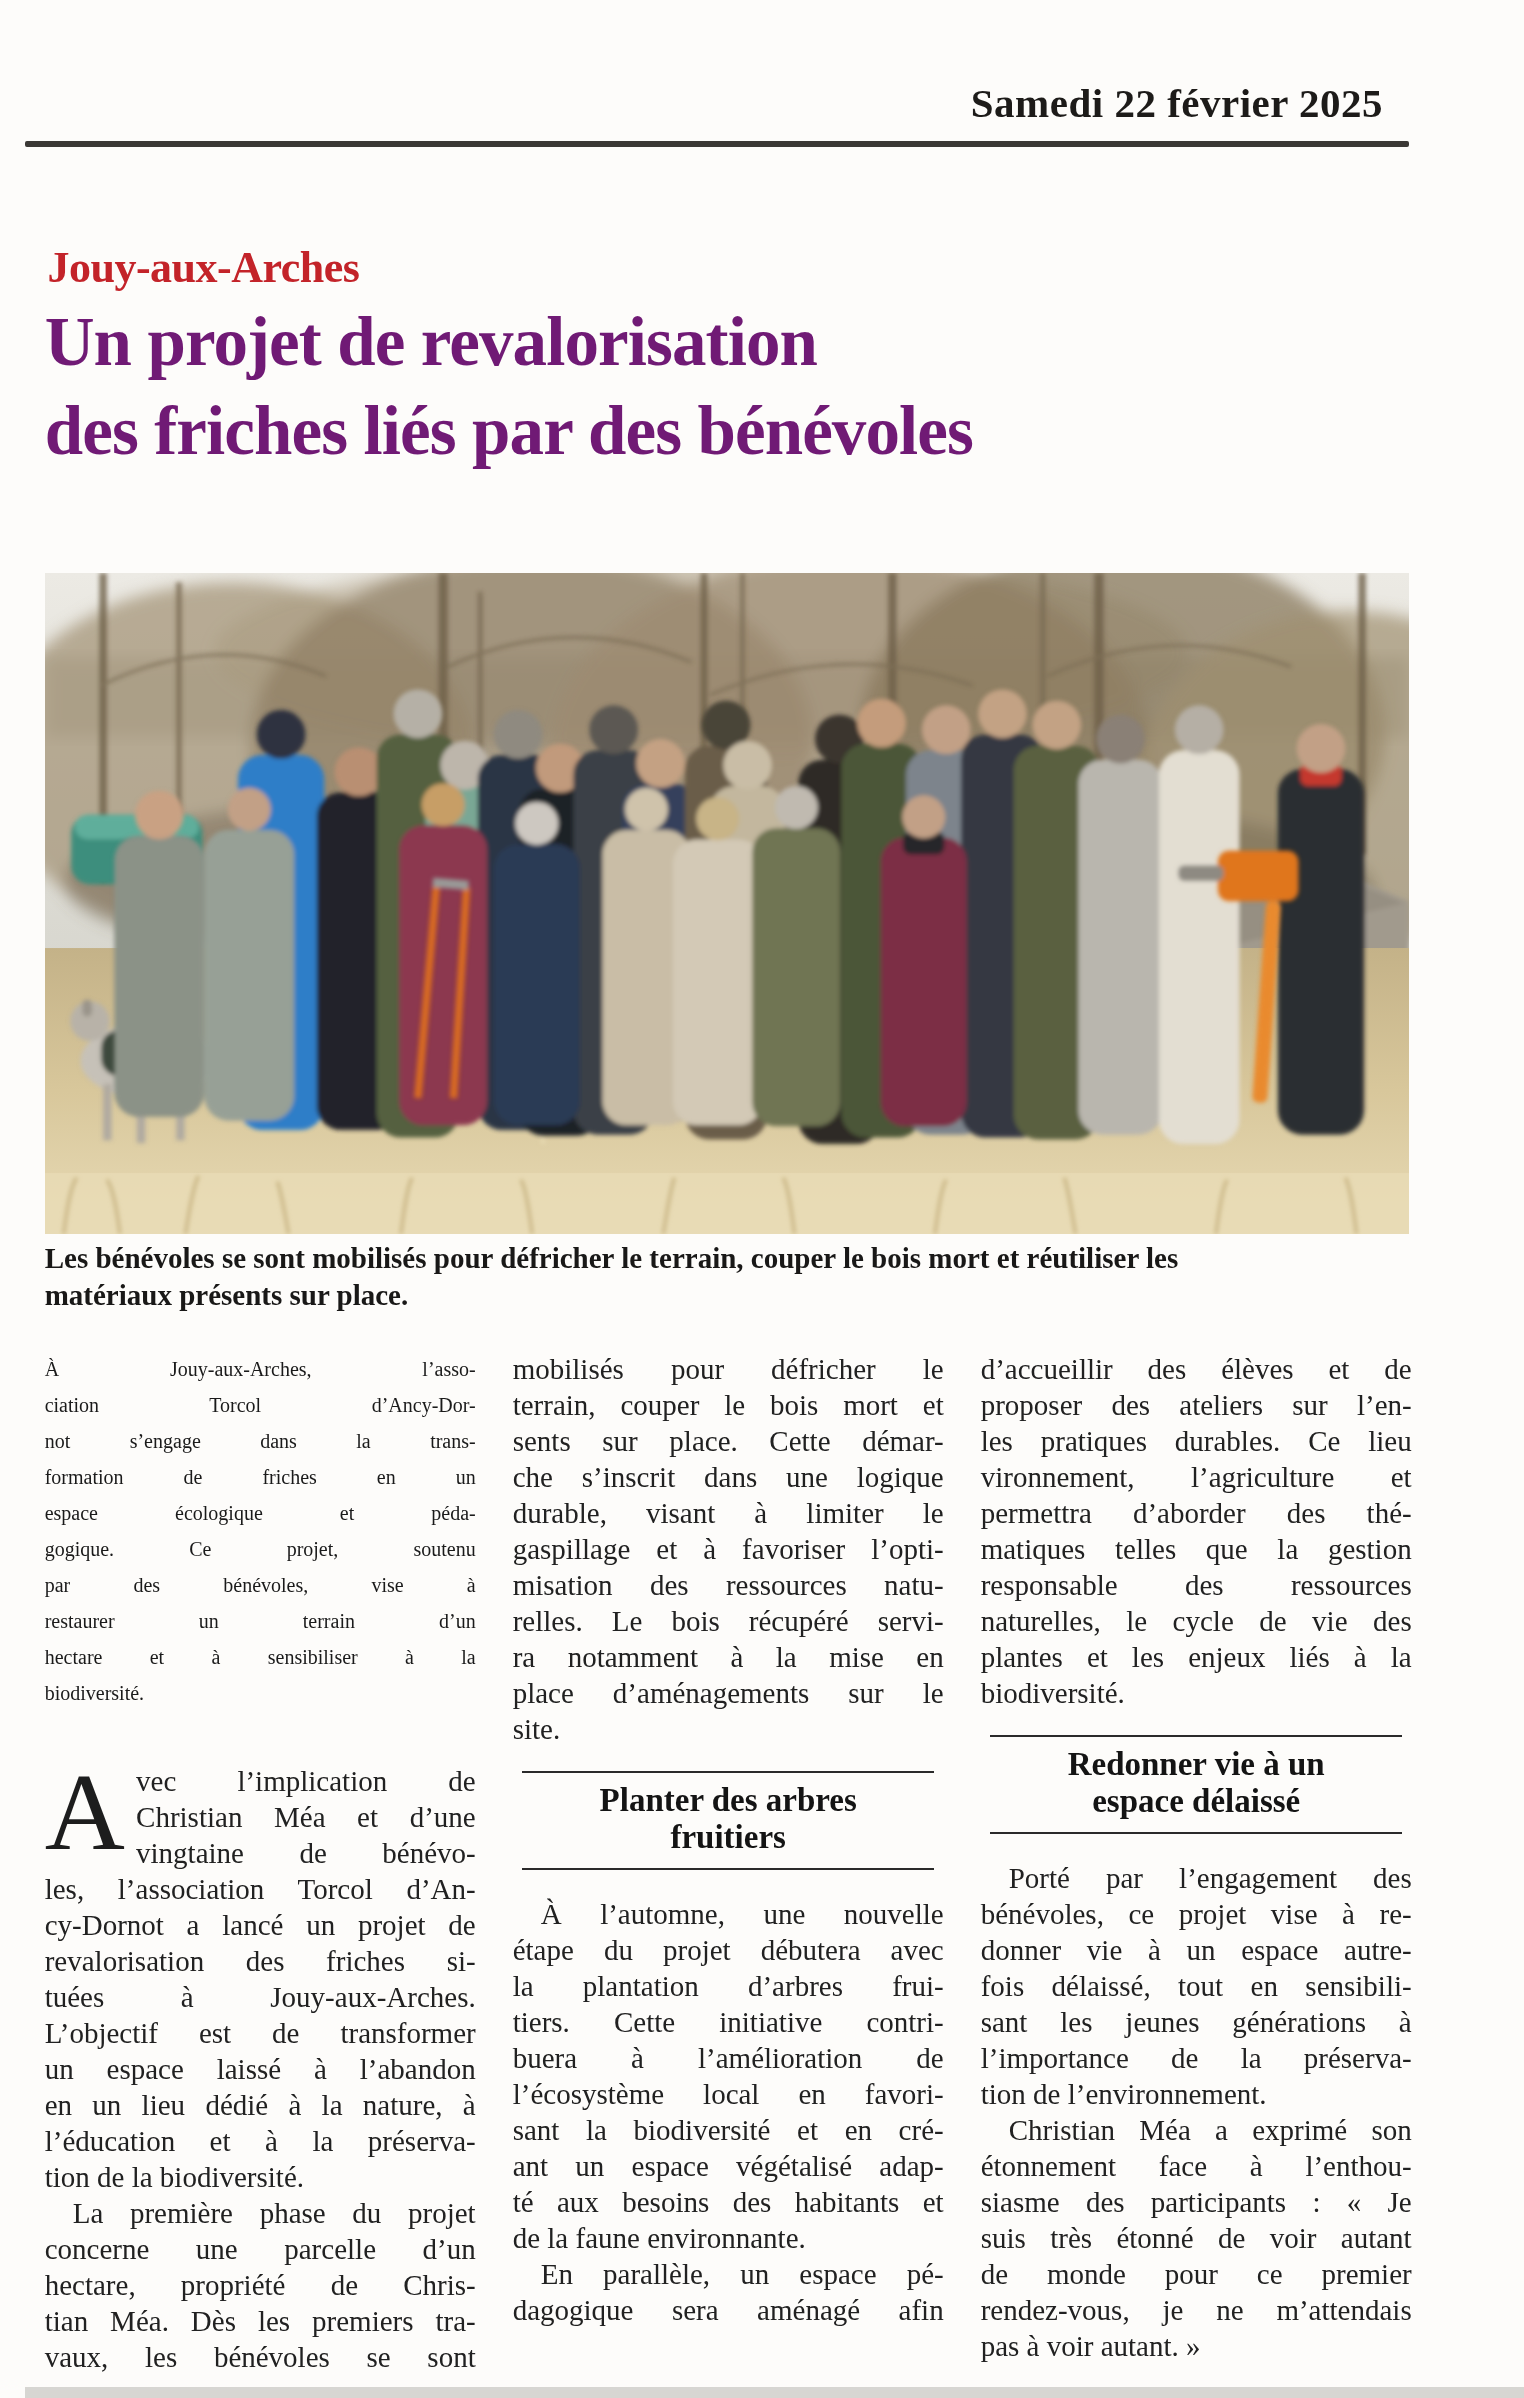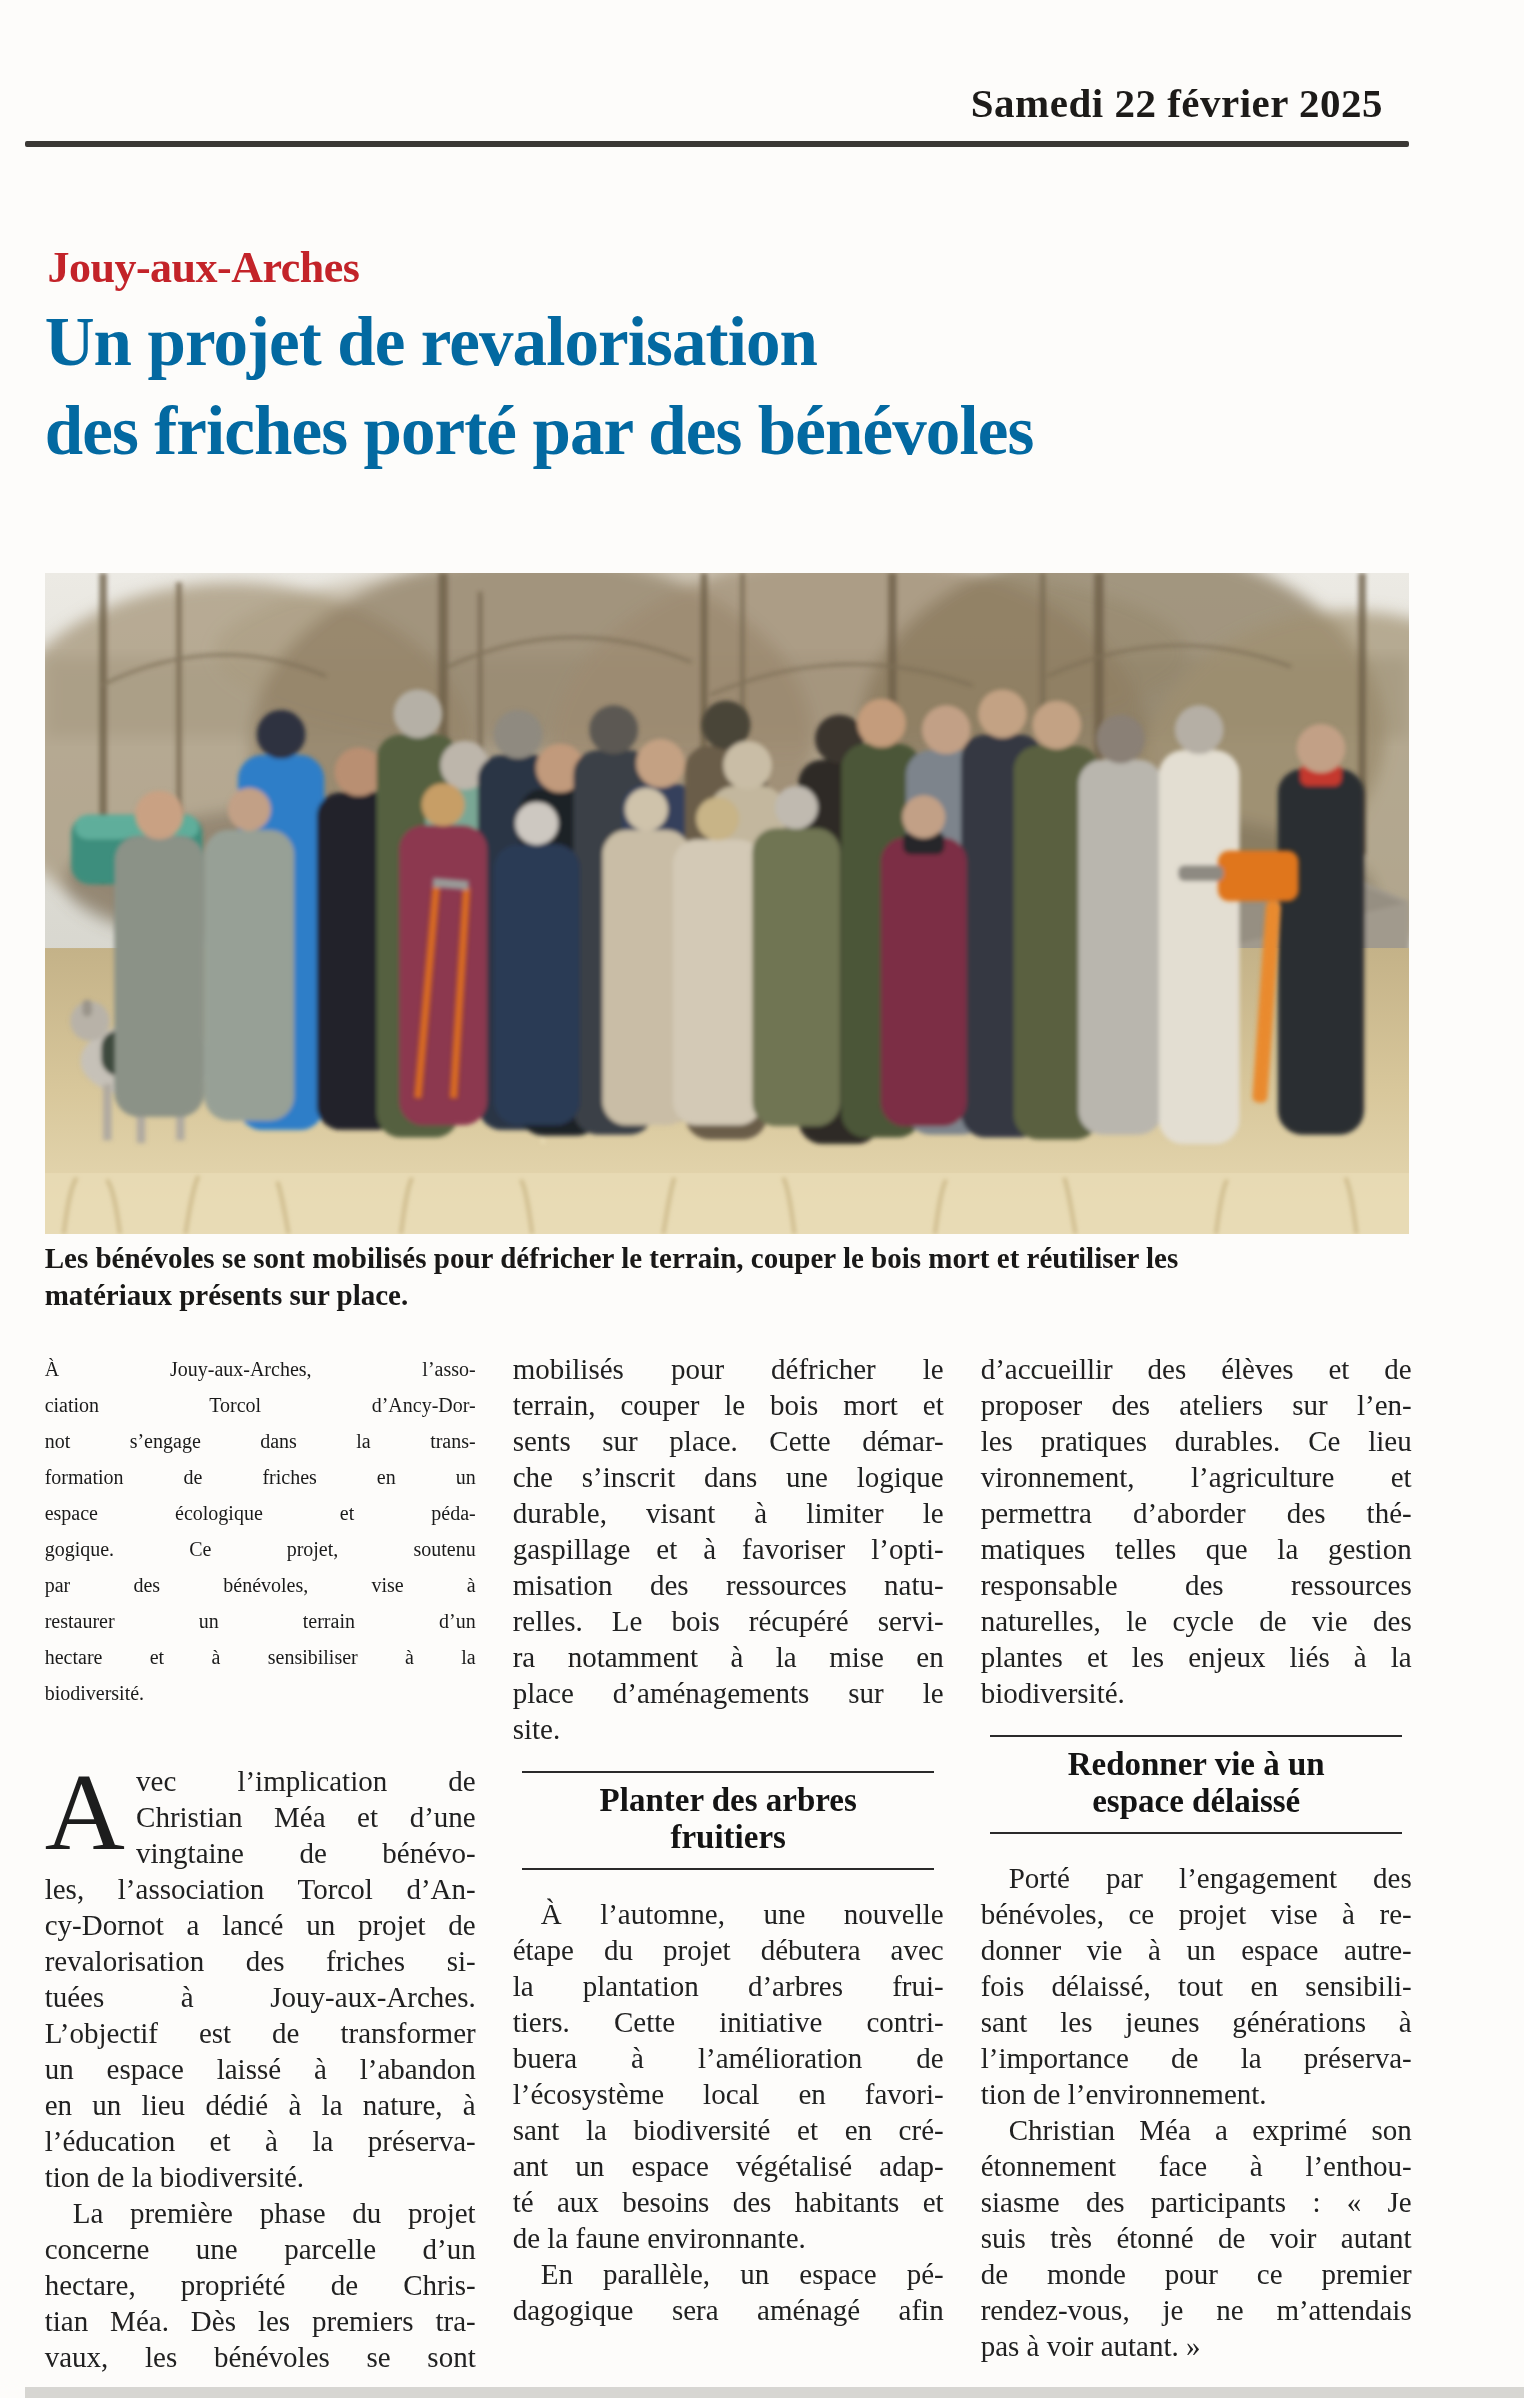--- a/index.html
+++ b/index.html
@@ -3,21 +3,21 @@
 <meta charset="utf-8">
 <style>
   html,body{margin:0;padding:0;width:1524px;height:2399px;background:#fdfcfa;overflow:hidden;}
   body{font-family:"Liberation Serif",serif;color:#1f1f1f;position:relative;}
   .page{position:absolute;inset:0;margin-left:25px;}
 
   .date{position:absolute;top:79px;right:141px;font-size:41px;font-weight:700;color:#1d1b19;letter-spacing:0.5px;}
   .toprule{position:absolute;left:0;top:141px;width:1384px;height:5.6px;background:#3b3835;border-radius:1.9px;}
 
   .kicker{position:absolute;left:22.5px;top:242px;font-size:44px;font-weight:700;color:#c32329;letter-spacing:-0.5px;}
-  .headline{position:absolute;left:19.7px;top:298px;width:1405px;font-size:69px;line-height:89px;font-weight:700;color:#0369a1;letter-spacing:-0.9px;}
+  .headline{position:absolute;left:19.7px;top:298px;width:1405px;font-size:69px;line-height:89px;font-weight:700;color:#701a75;letter-spacing:-0.9px;}
 
   .photo{position:absolute;left:19.7px;top:573px;width:1364px;height:661px;overflow:hidden;background:#d8d6ce;}
   .photo svg{display:block;width:100%;height:100%;}
 
   .caption{position:absolute;left:19.7px;top:1240px;width:1355px;font-size:29px;line-height:37px;font-weight:700;color:#191817;}
 
   .columns{position:absolute;left:19.7px;top:1351px;width:1367px;display:flex;gap:37px;}
   .col{width:431px;flex:0 0 431px;}
 
   .line{font-size:29px;line-height:36px;color:#212121;text-align:justify;text-align-last:justify;}
@@ -36,21 +36,21 @@
 
 <div class="page">
 
   <div class="date">Samedi 22 février 2025</div>
   <div class="toprule"></div>
 
   <div class="kicker">Jouy-aux-Arches</div>
 
   <div class="headline">
     <div>Un projet de revalorisation</div>
-    <div>des friches porté par des bénévoles</div>
+    <div>des friches liés par des bénévoles</div>
   </div>
 
   <div class="photo" role="img" aria-label="Une vingtaine de bénévoles et un chien posent dans une friche herbeuse en hiver, arbres nus, serre verte à gauche, cabanon à droite, outils et tronçonneuse orange.">
     <svg viewBox="0 0 1456 705" preserveAspectRatio="none">
       <defs>
         <linearGradient id="sky" x1="0" y1="0" x2="0" y2="1">
           <stop offset="0" stop-color="#eceae4"></stop>
             <stop offset="1" stop-color="#d7d6ce"></stop>
         </linearGradient>
         <linearGradient id="grass" x1="0" y1="0" x2="0" y2="1">

